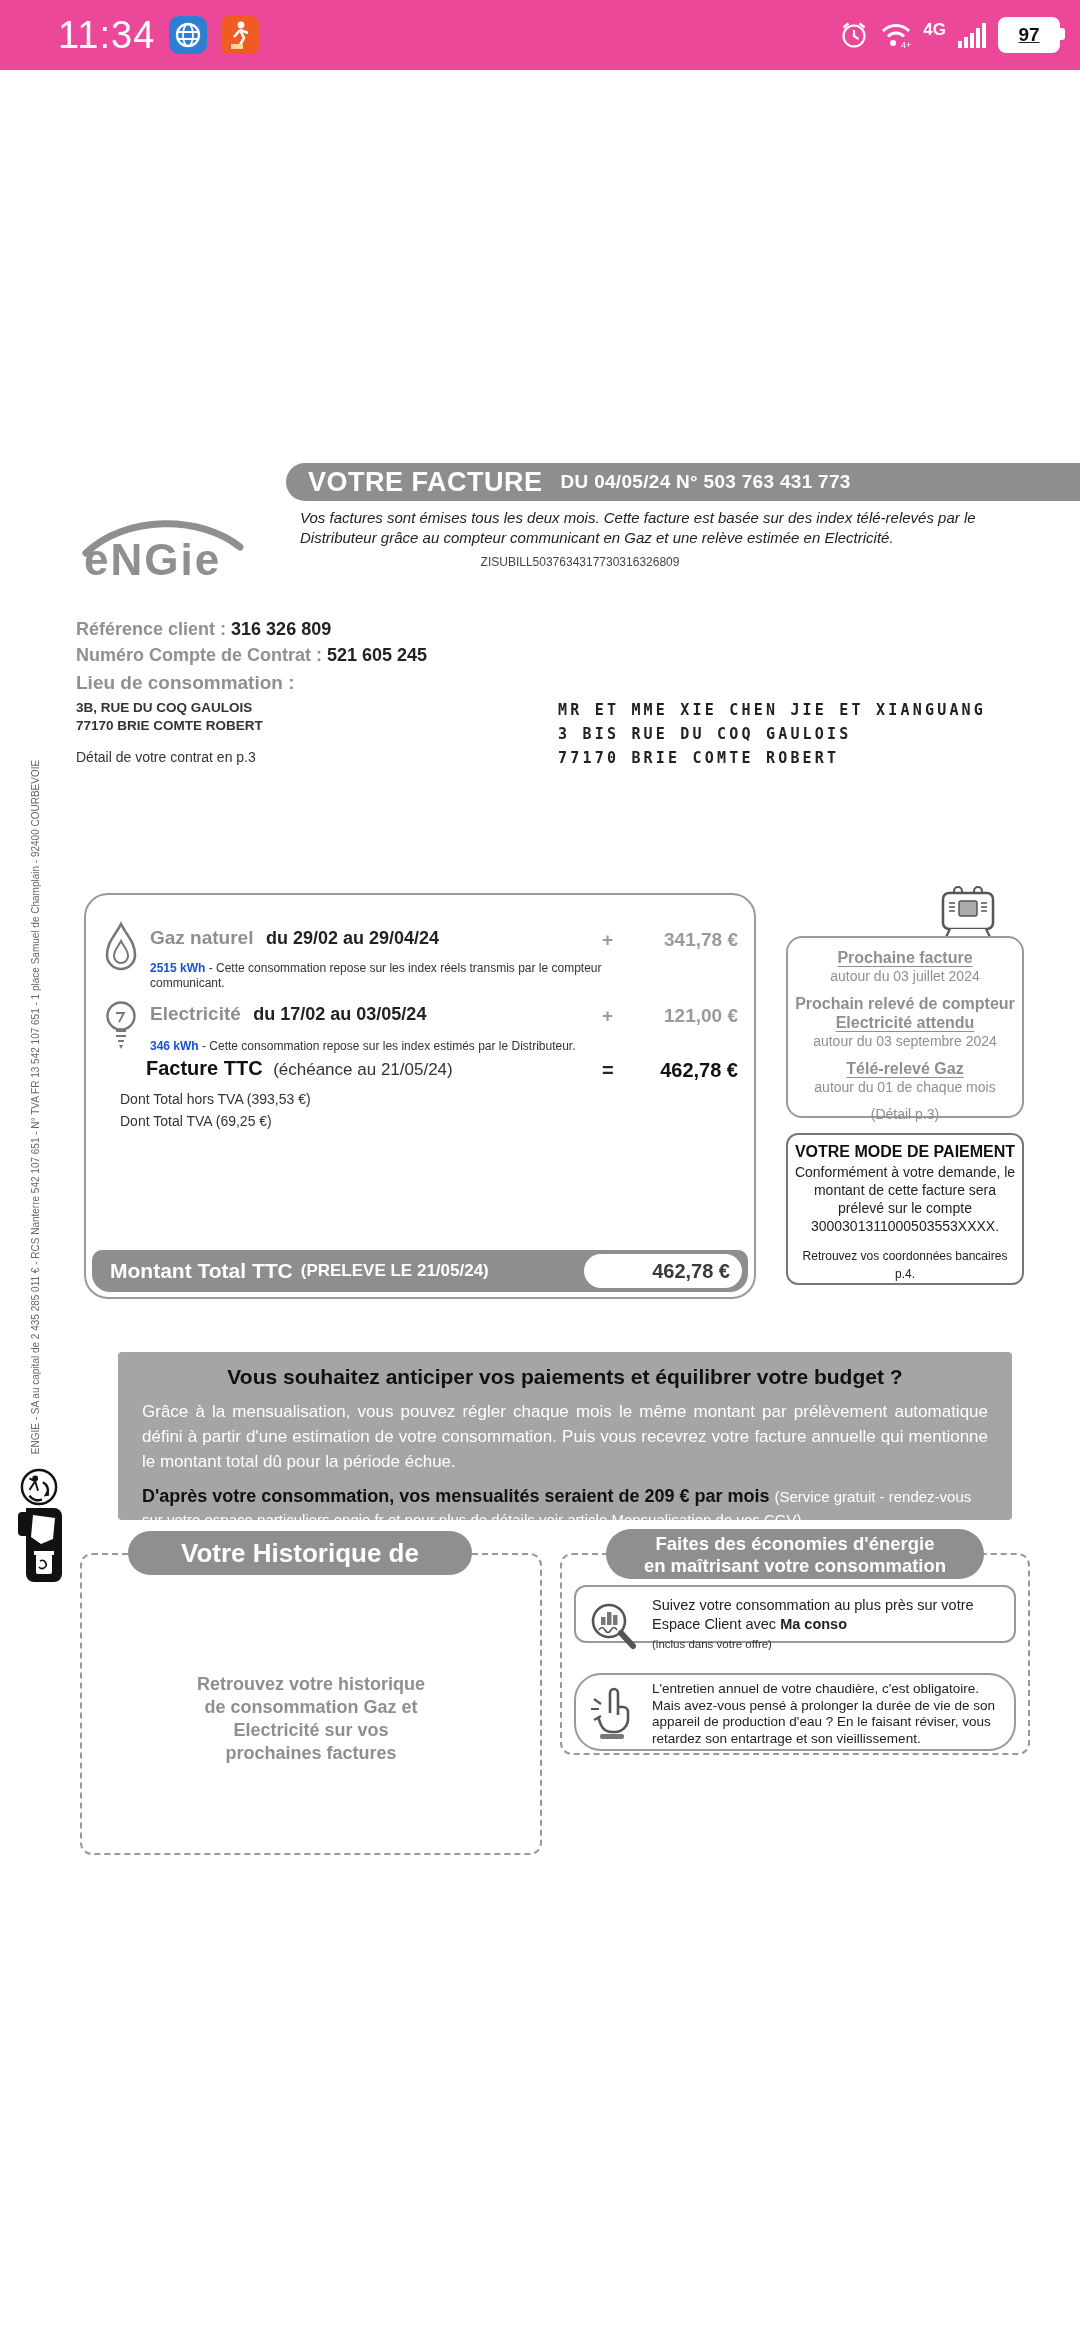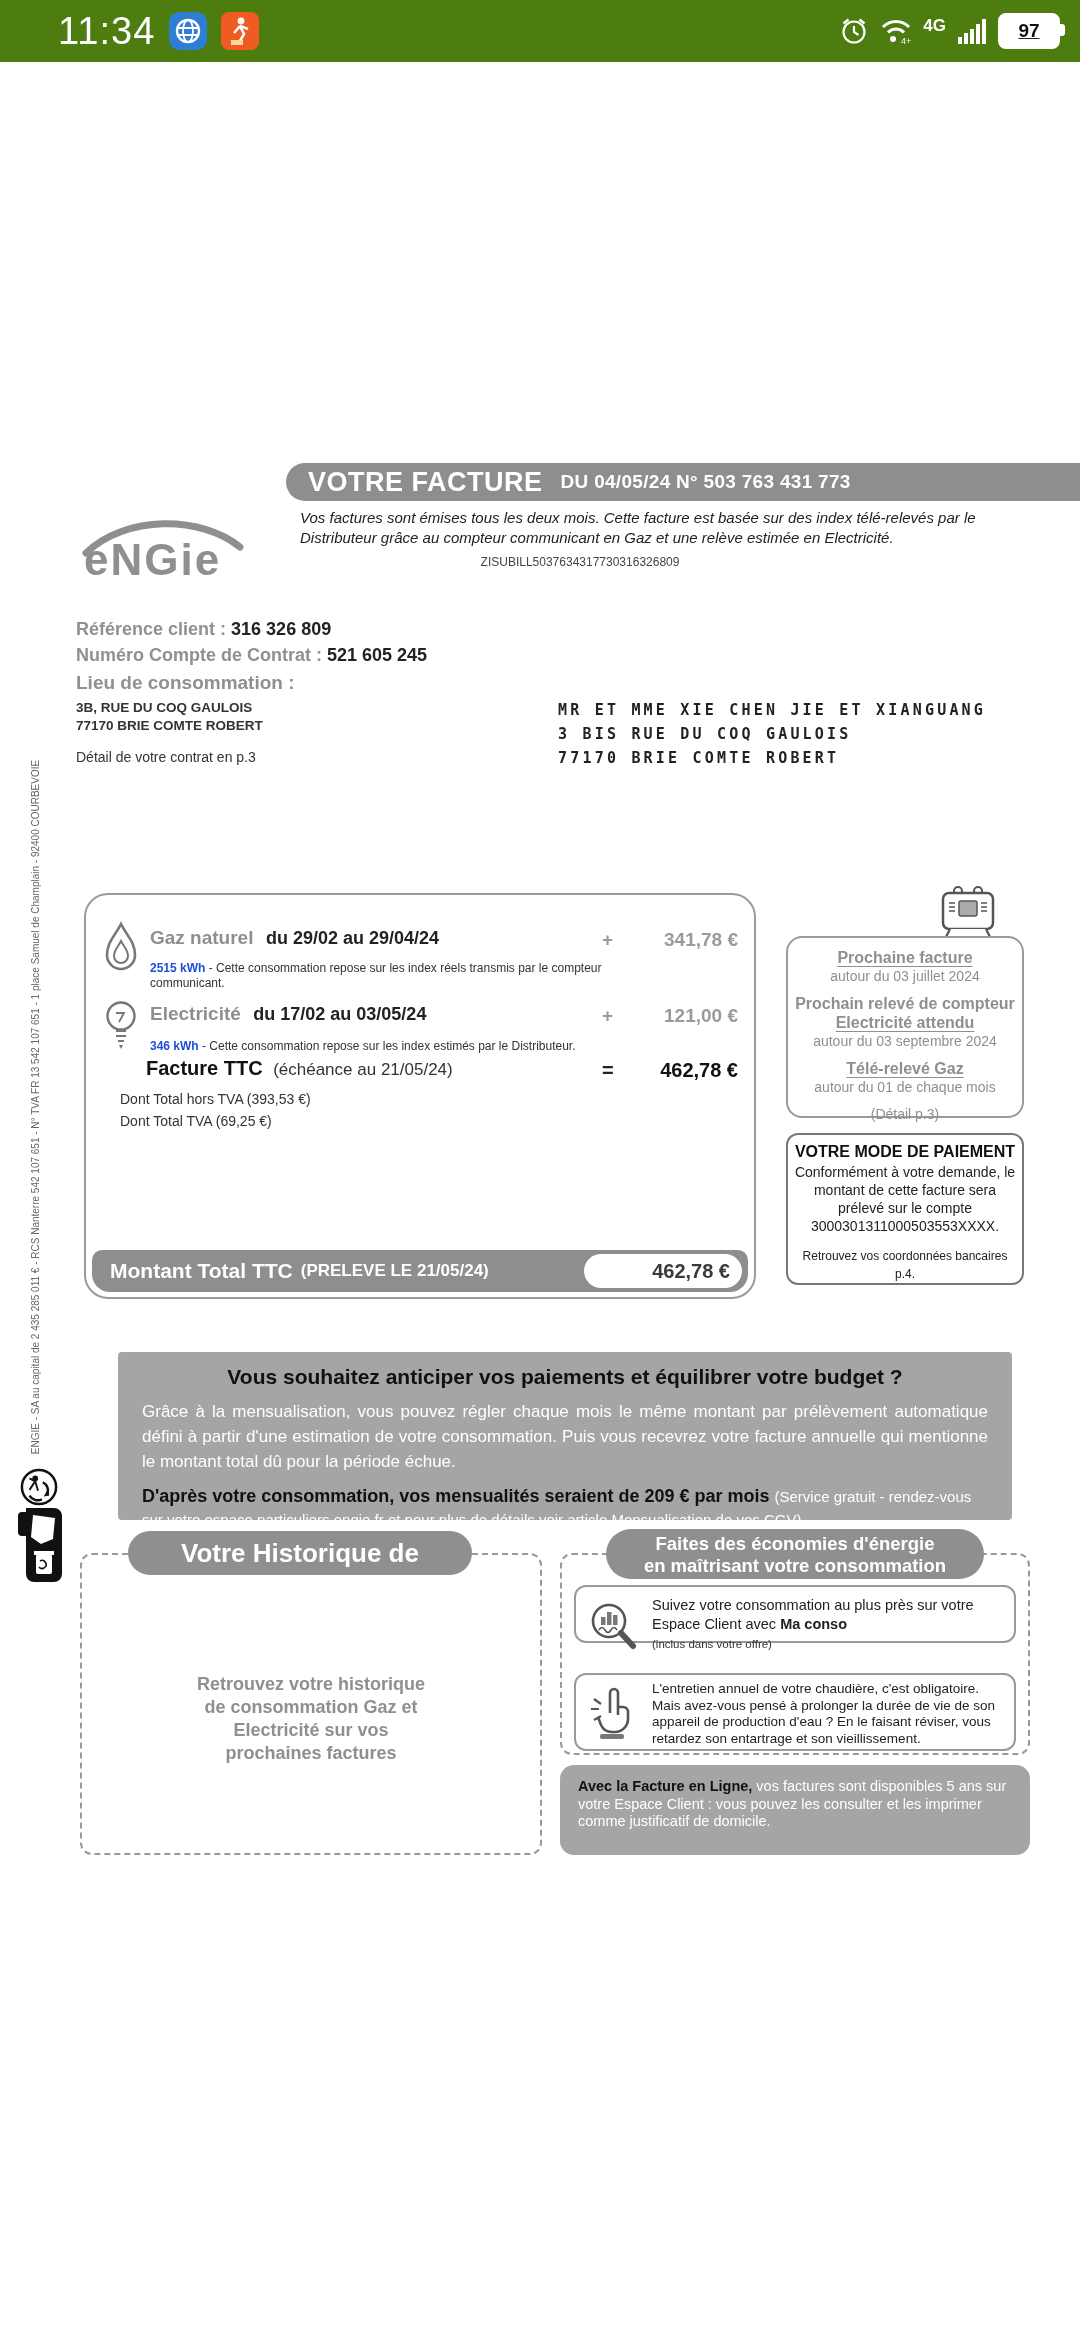--- a/index.html
+++ b/index.html
@@ -1,19 +1,19 @@
 <!DOCTYPE html>
 <html><head>
 <meta charset="utf-8">
 <style>
   html,body{margin:0;padding:0;background:#000;}
   #page{position:relative;width:1080px;height:2340px;background:#fff;overflow:hidden;
         font-family:"Liberation Sans",sans-serif;color:#222;}
   
-  .status-bar{position:absolute;left:0;top:0;width:1080px;height:62px;background:#4d7c0f;
+  .status-bar{position:absolute;left:0;top:0;width:1080px;height:70px;background:#ec4899;
               display:flex;align-items:center;box-sizing:border-box;padding:0 20px;}
   .sb-time{color:#fff;font-size:38px;font-weight:400;margin-left:38px;letter-spacing:1px;}
   .sb-app{width:38px;height:38px;border-radius:10px;margin-left:14px;display:flex;align-items:center;justify-content:center;}
   .sb-right{margin-left:auto;display:flex;align-items:center;gap:11px;}
   .sb-net{color:#fff;font-size:17px;font-weight:bold;transform:translateY(-5px);}
   .battery{position:relative;width:56px;height:30px;border:3px solid #fff;border-radius:8px;background:#fff;
            display:flex;align-items:center;justify-content:center;text-decoration:underline;}
   .battery:after{content:"";position:absolute;right:-8px;top:8px;width:5px;height:12px;background:#fff;border-radius:0 3px 3px 0;}
   .battery span{color:#111;font-size:19px;font-weight:bold;}
   
@@ -89,21 +89,21 @@
   .hist-box{position:absolute;left:80px;top:1553px;width:462px;height:302px;border:2.5px dashed #999;
             border-radius:12px;box-sizing:border-box;}
   .pill{position:absolute;background:#8f8f8f;color:#fff;font-weight:bold;text-align:center;}
   .hist-pill{left:46px;top:-24px;width:344px;height:44px;border-radius:22px;font-size:26px;line-height:44px;}
   .hist-body{margin-top:118px;text-align:center;color:#8f8f8f;font-weight:bold;font-size:18px;line-height:23px;}
   .sav-box{position:absolute;left:560px;top:1553px;width:470px;height:202px;border:2.5px dashed #999;
            border-radius:12px;box-sizing:border-box;}
   .sav-pill{left:44px;top:-26px;width:378px;height:50px;border-radius:25px;font-size:18.5px;line-height:22px;padding-top:4px;box-sizing:border-box;}
   .tip{position:absolute;left:12px;width:442px;background:#fff;border:2px solid #999;border-radius:12px;box-sizing:border-box;}
   .tip1{top:30px;height:58px;}
-  .tip2{top:118px;height:78px;}
+  .tip2{top:118px;height:78px;border-radius:27px;}
   .tip-icon{position:absolute;left:10px;top:12px;}
   .tip-text{position:absolute;left:76px;top:9px;width:356px;font-size:14.5px;line-height:19px;color:#222;}
   .tip-text2{position:absolute;left:76px;top:6px;width:358px;font-size:13.5px;line-height:16.5px;color:#222;}
   .tip-note{font-size:11.5px;color:#333;margin-top:1px;}
   .online{position:absolute;left:560px;top:1765px;width:470px;height:90px;background:#a5a5a5;border-radius:14px;
           box-sizing:border-box;padding:13px 18px;color:#fff;font-size:14.5px;line-height:17.5px;}
   .online b{color:#111;}
 </style>
 </head>
 <body>
@@ -347,17 +347,14 @@
       <svg class="tip-icon" width="52" height="54" viewBox="0 0 52 54">
         <path d="M24 6 a4 4 0 0 1 8 0 v22 m0 -8 h5 a5 5 0 0 1 5 5 v7 a13 13 0 0 1 -13 13 h-3 a12 12 0 0 1 -11 -7 l-3 -8" fill="none" stroke="#555" stroke-width="2.6"></path>
         <path d="M24 6 v20" stroke="#555" stroke-width="2.6"></path>
         <path d="M8 12 l7 5 M5 22 h8 M8 33 l7 -4" stroke="#555" stroke-width="2.2"></path>
         <rect x="14" y="47" width="24" height="5" rx="2" fill="#777"></rect>
       </svg>
       <div class="tip-text2">L'entretien annuel de votre chaudière, c'est obligatoire. Mais avez-vous pensé à prolonger la durée de vie de son appareil de production d'eau ? En le faisant réviser, vous retardez son entartrage et son vieillissement.</div>
     </div>
   </div>
 
-  <div class="online">
-    <b>Avec la Facture en Ligne,</b><span> vos factures sont disponibles 5 ans sur votre Espace Client : vous pouvez les consulter et les imprimer comme justificatif de domicile.</span>
-  </div>
 
 </div>
 
 </body></html>

